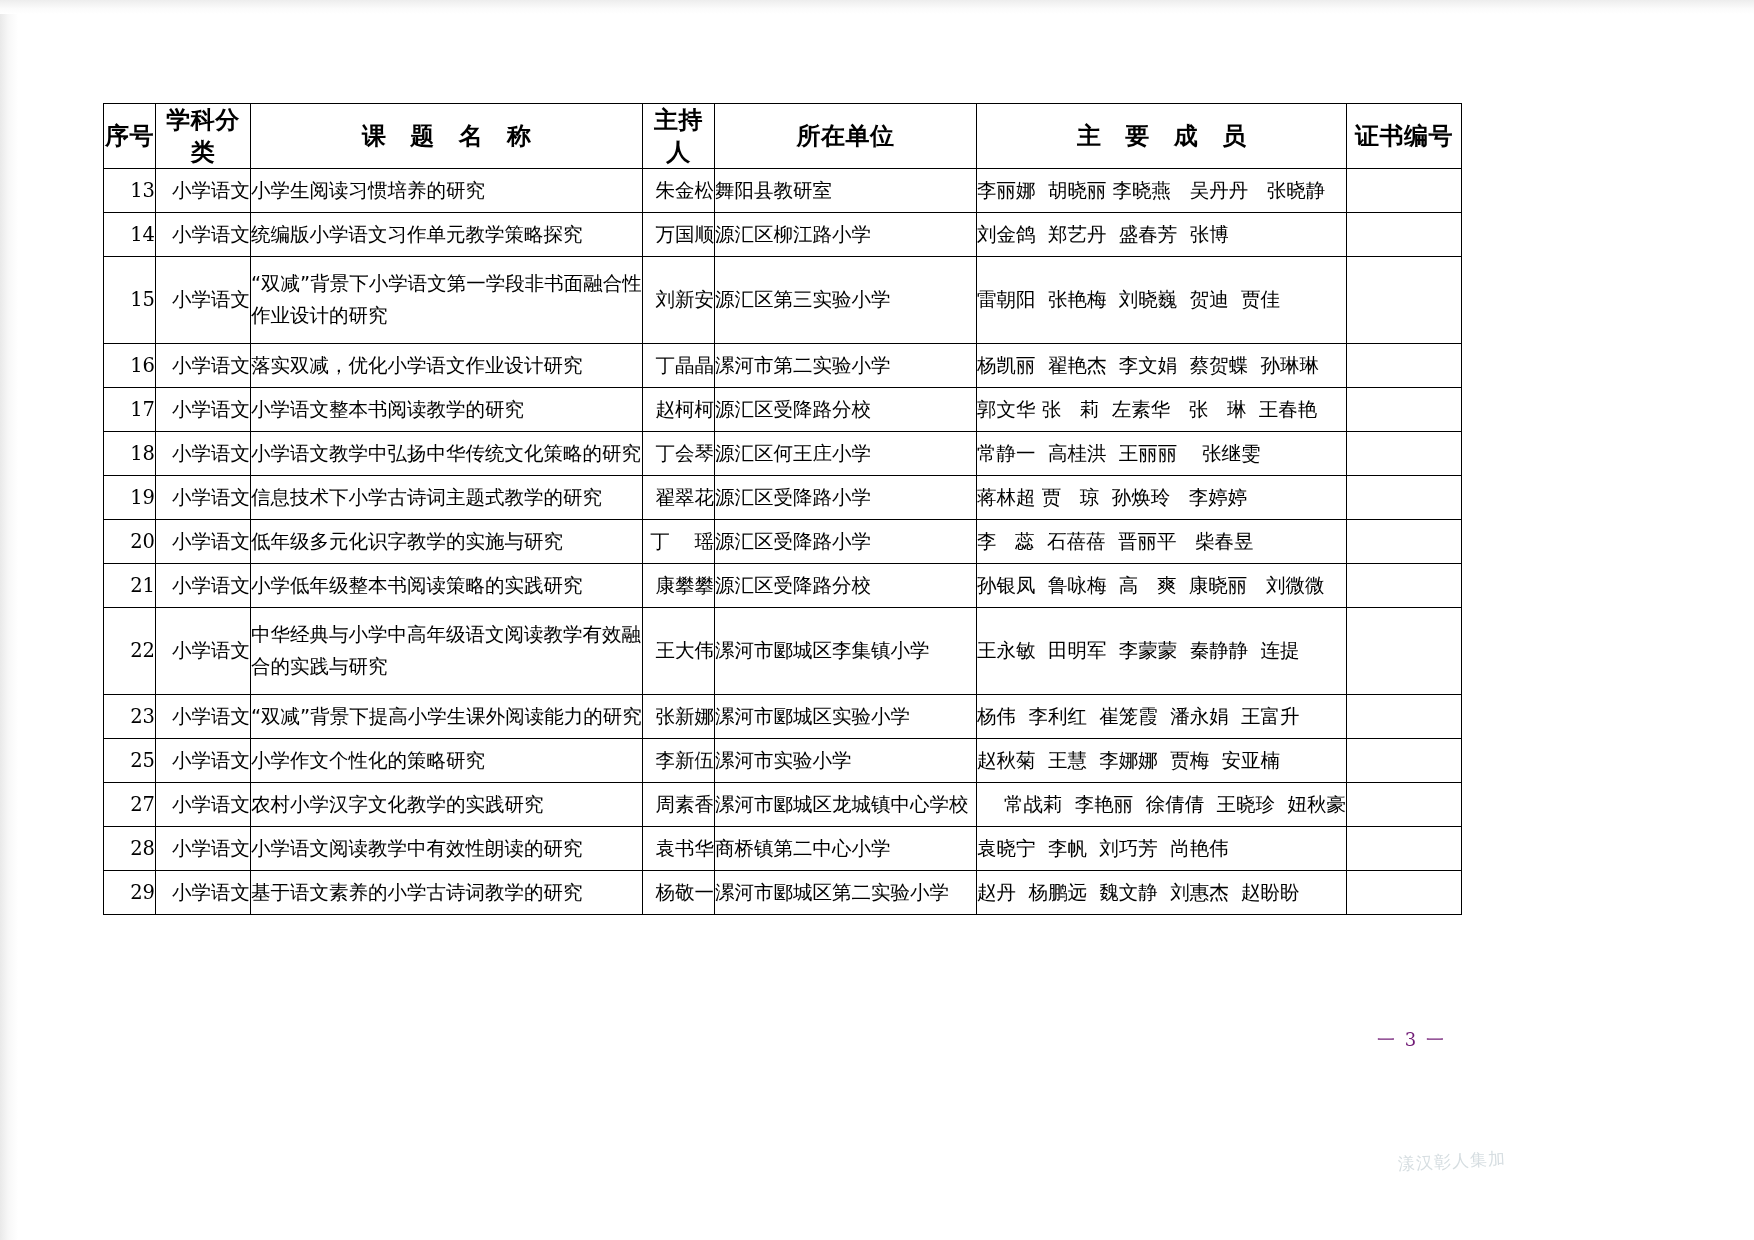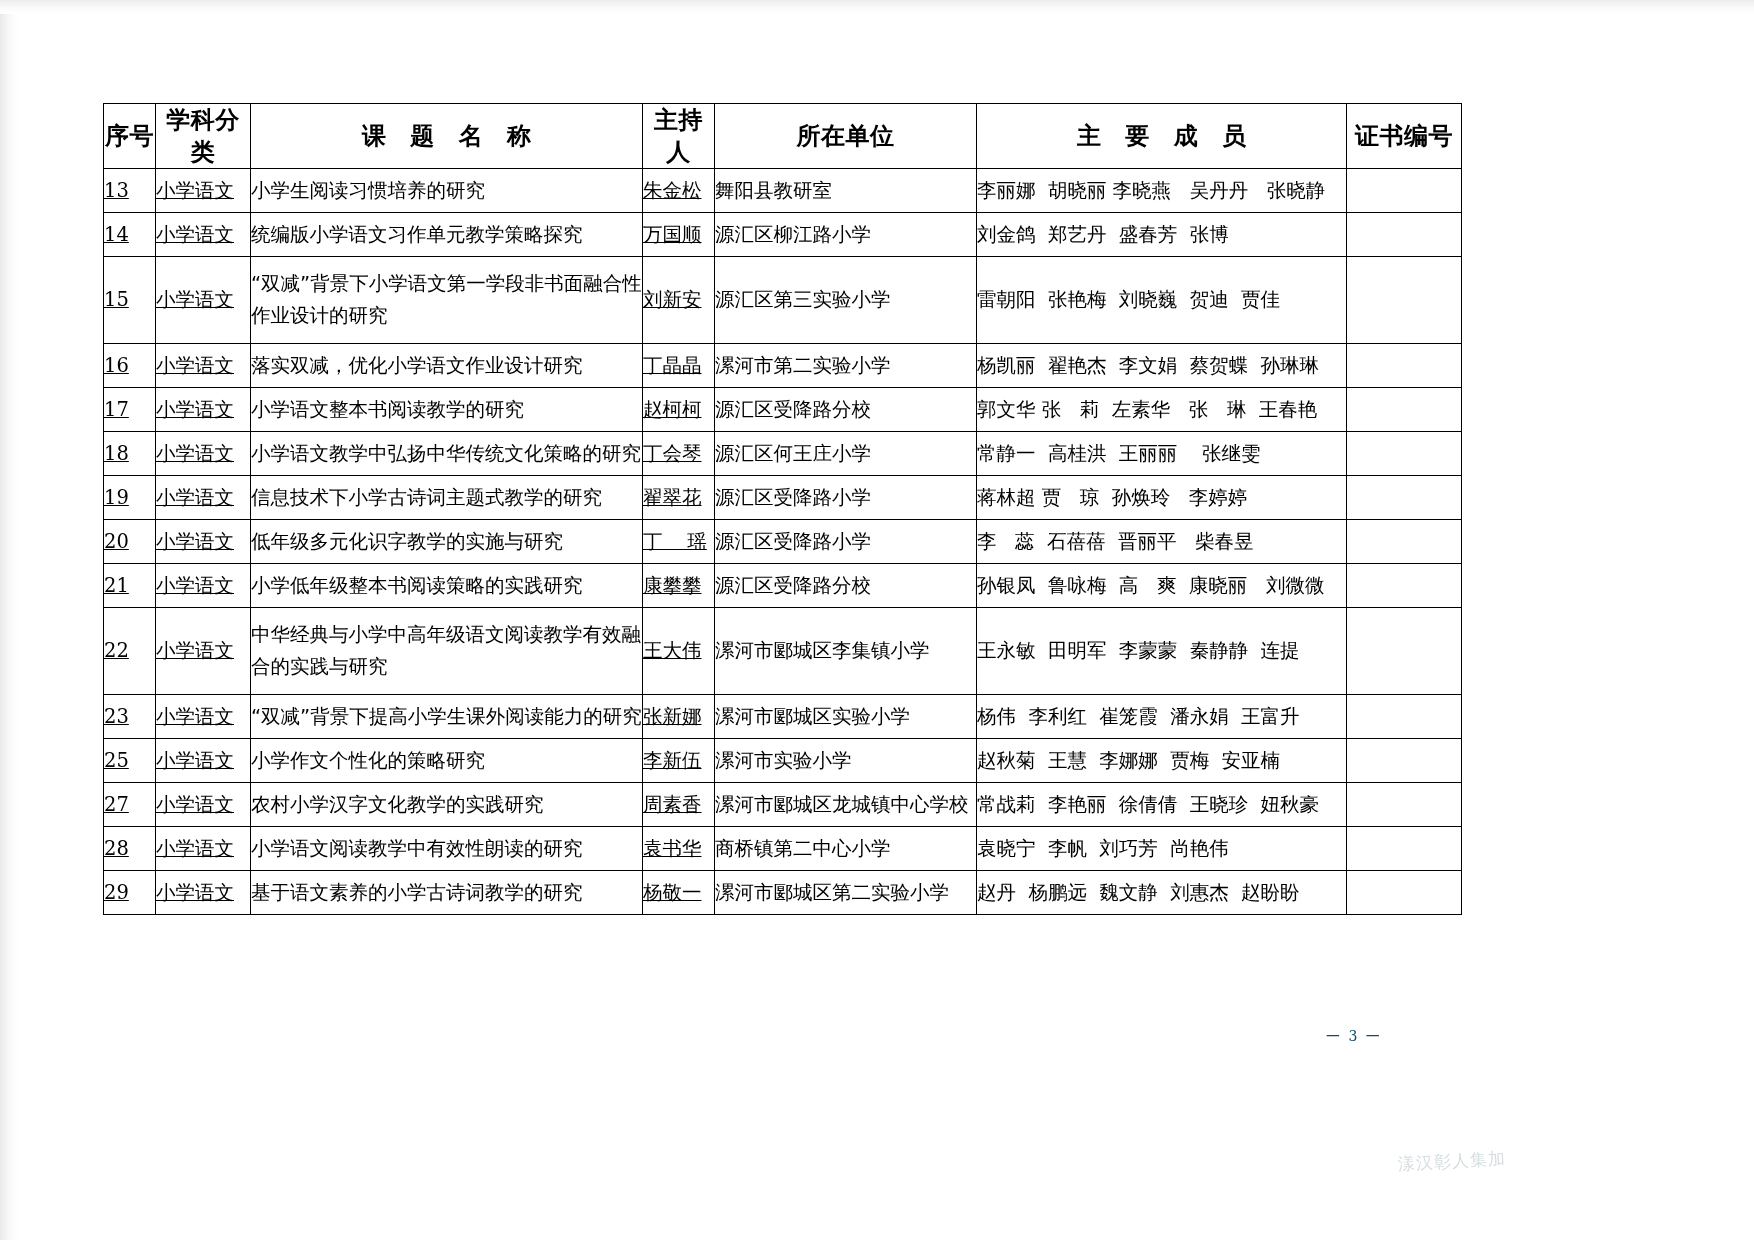--- a/index.html
+++ b/index.html
@@ -87,22 +87,21 @@
   tr.row td {
     height: 43px;
     font-size: 19.5px;
     line-height: 1.52;
   }
   tr.row.tall td {
     height: 86px;
   }
 
   td.seq, td.subj, td.host {
-    text-align: left;
-    text-decoration: underline;
+    text-align: right;
   }
   td.title, td.unit, td.mem {
     text-align: left;
     padding-left: 9px;
     padding-right: 6px;
   }
   td.seq {
     font-size: 19px;
     font-family: "DejaVu Serif", "Liberation Serif", serif;
   }
@@ -119,24 +118,24 @@
   td.host.wide {
     letter-spacing: 0;
   }
 
   
   .page-number {
     position: absolute;
     left: 1326px;
     top: 1028px;
     width: 120px;
-    text-align: left;
-    font-size: 14px;
+    text-align: right;
+    font-size: 18px;
     font-family: "DejaVu Serif", "Liberation Serif", serif;
-    color: #0c4a6e;
+    color: #701a75;
     letter-spacing: 2px;
   }
 
   
   .watermark {
     position: absolute;
     left: 1398px;
     top: 1150px;
     font-size: 17px;
     color: #cfd8dc;
@@ -314,21 +313,21 @@
             <td class="cert"></td>
           </tr>
           <tr class="row">
             <td class="seq">27</td>
             <td class="subj">小学语文</td>
             <td class="title">
               <span class="title-txt">农村小学汉字文化教学的实践研究</span>
             </td>
             <td class="host" style="white-space: pre;">周素香</td>
             <td class="unit">漯河市郾城区龙城镇中心学校</td>
-            <td class="mem" style="white-space: pre;">常战莉  李艳丽  徐倩倩  王晓珍  妞秋豪</td>
+            <td class="mem" style="white-space: pre; text-align: right;">常战莉  李艳丽  徐倩倩  王晓珍  妞秋豪</td>
             <td class="cert"></td>
           </tr>
           <tr class="row">
             <td class="seq">28</td>
             <td class="subj">小学语文</td>
             <td class="title">
               <span class="title-txt">小学语文阅读教学中有效性朗读的研究</span>
             </td>
             <td class="host" style="white-space: pre;">袁书华</td>
             <td class="unit">商桥镇第二中心小学</td>

